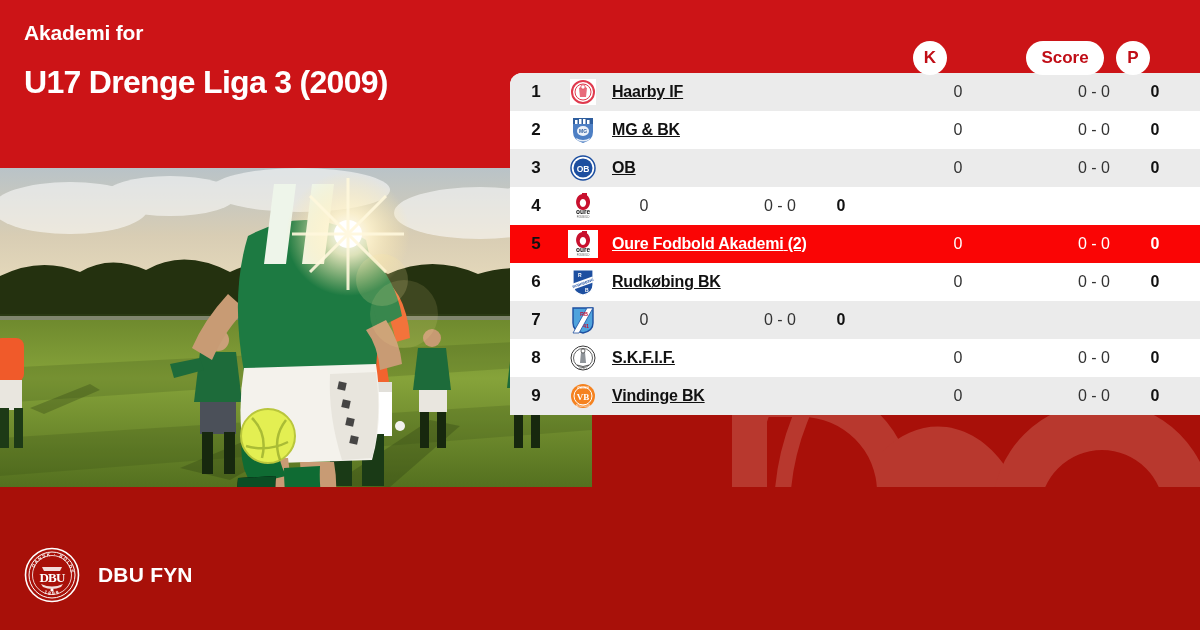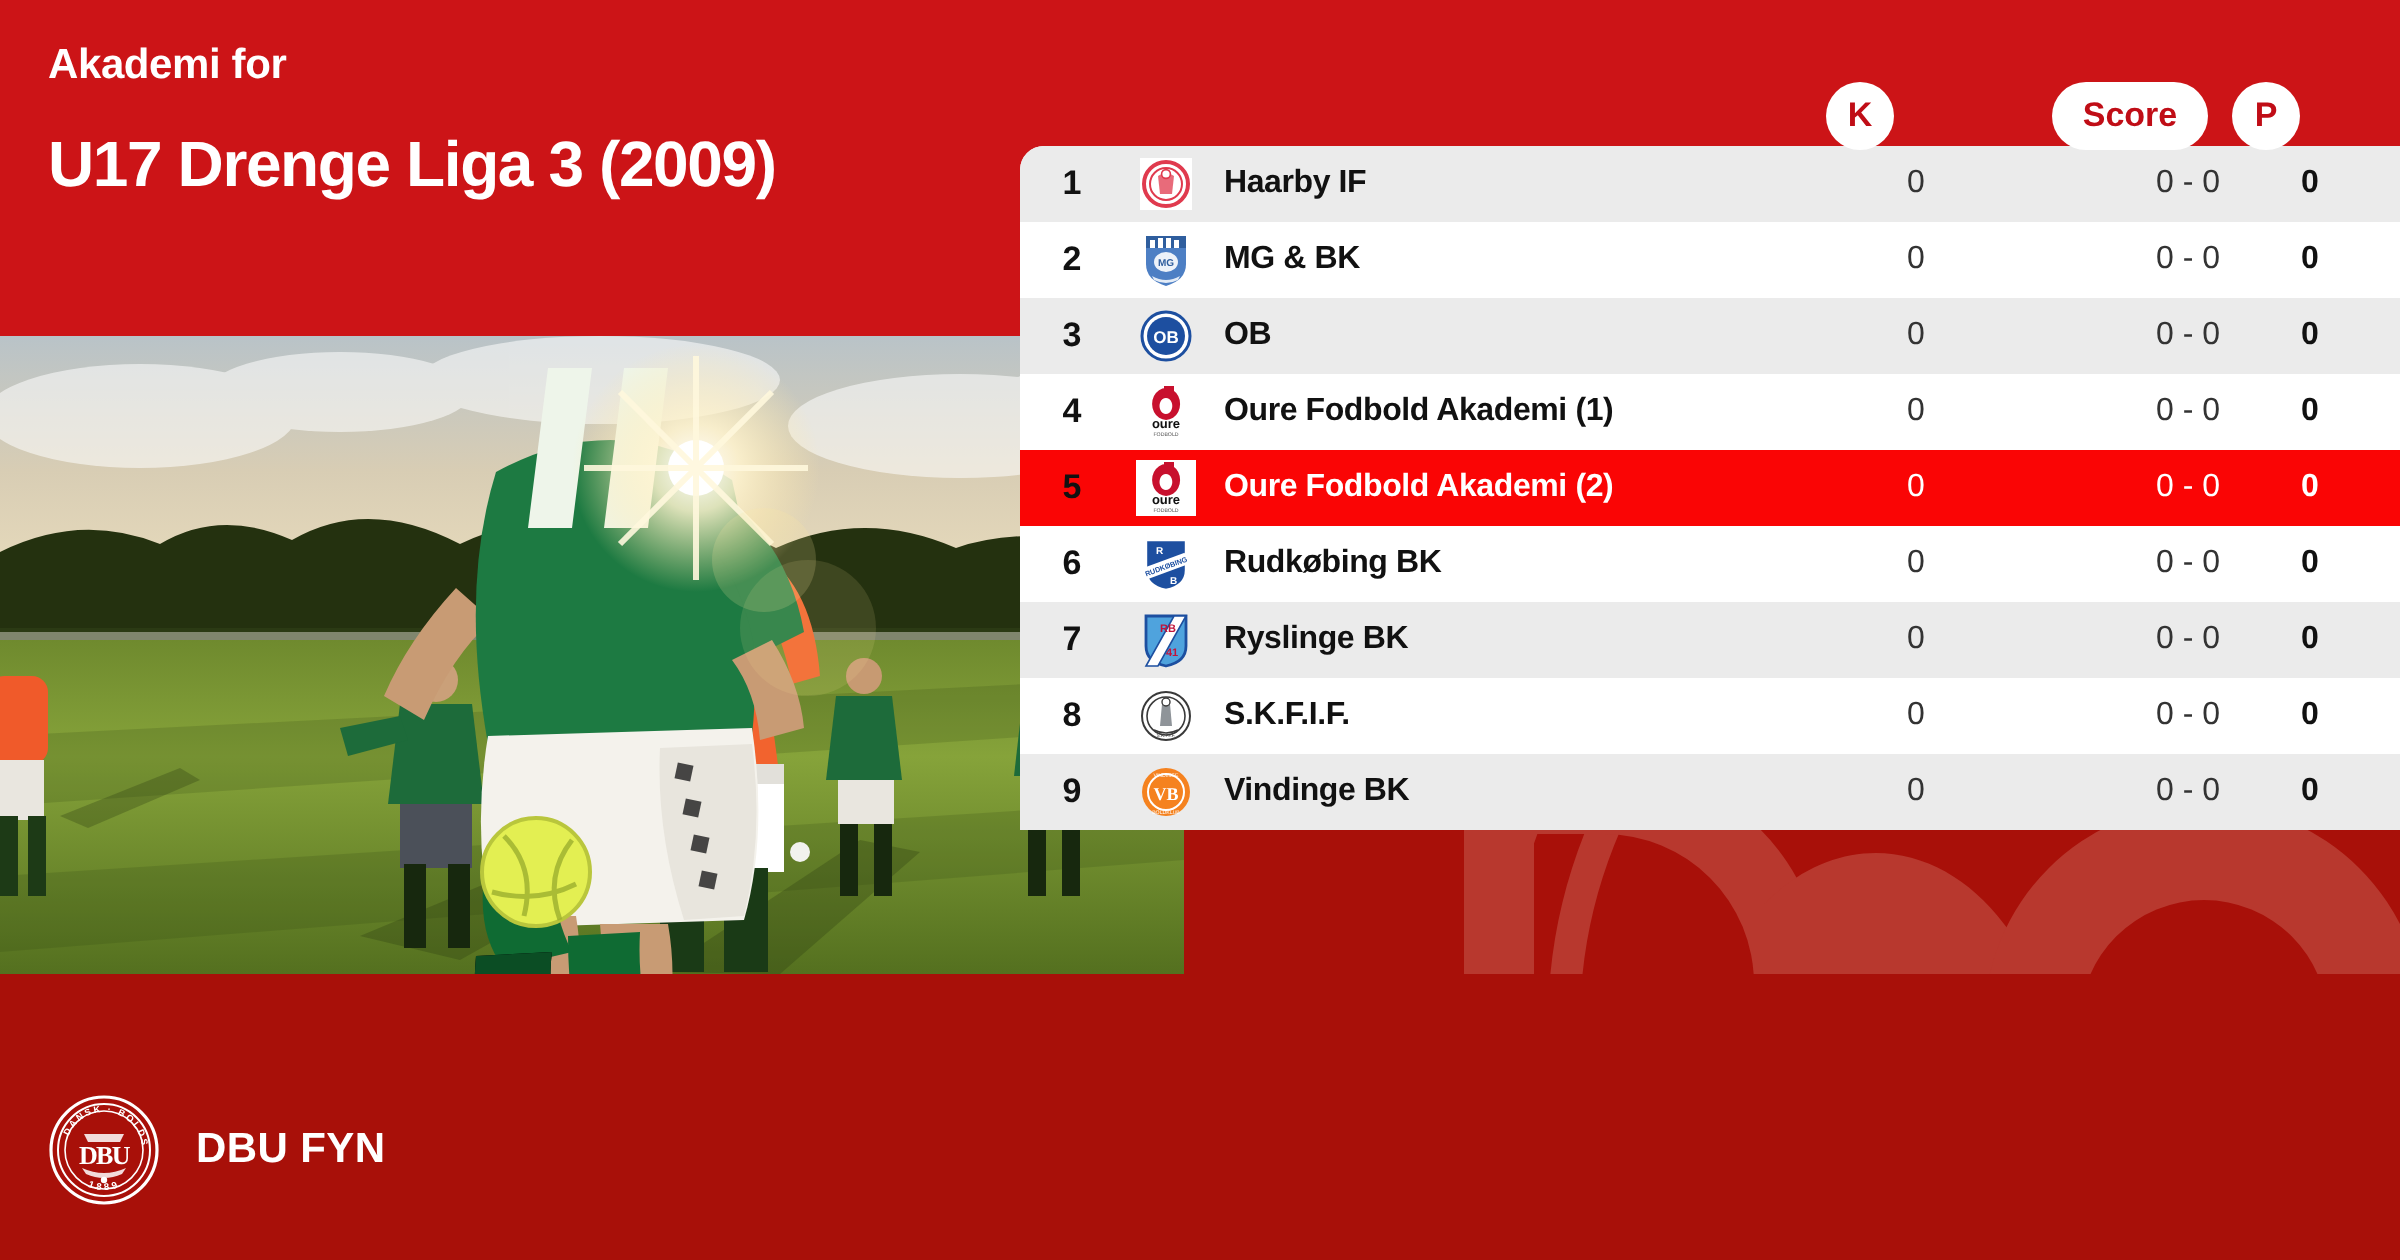--- a/index.html
+++ b/index.html
@@ -71,20 +71,21 @@
   }
   .c-logo {
     width:42px; flex:0 0 42px; display:flex; align-items:center;
     justify-content:center;
   }
   .c-logo svg { display:block; }
   .c-team {
     flex:1 1 auto; font-size:16px; font-weight:bold; color:#111;
     white-space:nowrap; overflow:hidden; padding-left:8px;
     letter-spacing:-0.2px;
+    text-decoration:underline;
   }
   .c-team .sub { font-weight:bold; }
   .c-k {
     width:80px; flex:0 0 80px; text-align:center; font-size:16px;
     color:#333; font-weight:normal;
   }
   .c-score {
     width:112px; flex:0 0 112px; text-align:right; font-size:16px;
     color:#333; font-weight:normal;
   }
@@ -387,24 +388,20 @@
     <div class="c-rank">4</div>
     <div class="c-logo">
       <svg width="30" height="28" viewBox="0 0 30 28">
         <rect width="30" height="28" fill="#fff"></rect>
         <path d="M15 2 a7 8 0 1 0 0.1 0 z M15 7 a3.2 4 0 1 1 -0.1 0 z" fill="#c8102e"></path>
         <rect x="14" y="1" width="5" height="6" fill="#c8102e"></rect>
         <text x="15" y="22" font-size="6.5" font-family="Liberation Sans, sans-serif" font-weight="bold" fill="#111" text-anchor="middle">oure</text>
         <text x="15" y="26" font-size="2.6" font-family="Liberation Sans, sans-serif" fill="#555" text-anchor="middle">FODBOLD</text>
       </svg>
     </div>
-    <div class="c-team">
-      <span>Oure Fodbold Akademi</span>
-      <span class="sub">(1)</span>
-    </div>
     <div class="c-k">0</div>
     <div class="c-score">0 - 0</div>
     <div class="c-p">0</div>
   </div>
 
   <div class="row hl">
     <div class="c-rank">5</div>
     <div class="c-logo">
       <svg width="30" height="28" viewBox="0 0 30 28">
         <rect width="30" height="28" fill="#fff"></rect>
@@ -450,24 +447,20 @@
     <div class="c-rank">7</div>
     <div class="c-logo">
       <svg width="24" height="28" viewBox="0 0 24 28">
         <path d="M2 2 h20 v15 q0 8 -10 10 q-10 -2 -10 -10 z" fill="#4fa3dd"></path>
         <path d="M2 2 h20 v15 q0 8 -10 10 q-10 -2 -10 -10 z" fill="none" stroke="#1d4fa0" stroke-width="1.4"></path>
         <path d="M16 2 l6 0 l-14 25 l-6 0 z" fill="#ffffff"></path>
         <path d="M16 2 l6 0 l-14 25 l-6 0 z" fill="none" stroke="#1d4fa0" stroke-width="0.8"></path>
         <text x="9" y="10" font-size="5.5" font-family="Liberation Sans, sans-serif" font-weight="bold" fill="#c0143c">RB</text>
         <text x="12" y="22" font-size="5.5" font-family="Liberation Sans, sans-serif" font-weight="bold" fill="#c0143c">41</text>
       </svg>
-    </div>
-    <div class="c-team">
-      <span>Ryslinge BK</span>
-      <span class="sub"></span>
     </div>
     <div class="c-k">0</div>
     <div class="c-score">0 - 0</div>
     <div class="c-p">0</div>
   </div>
 
   <div class="row">
     <div class="c-rank">8</div>
     <div class="c-logo">
       <svg width="26" height="26" viewBox="0 0 26 26">

